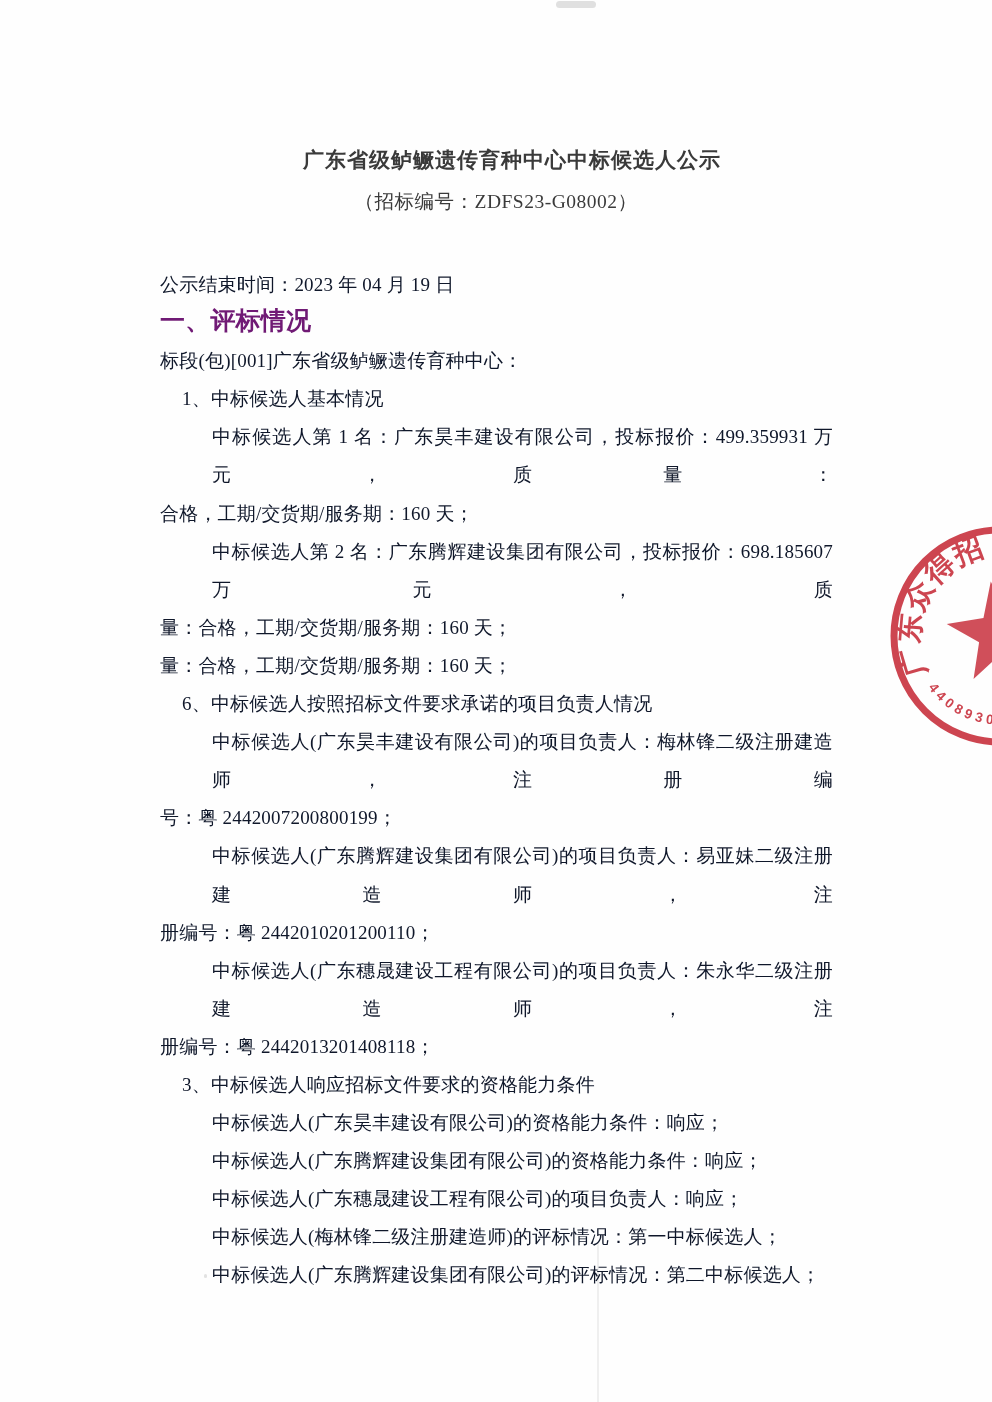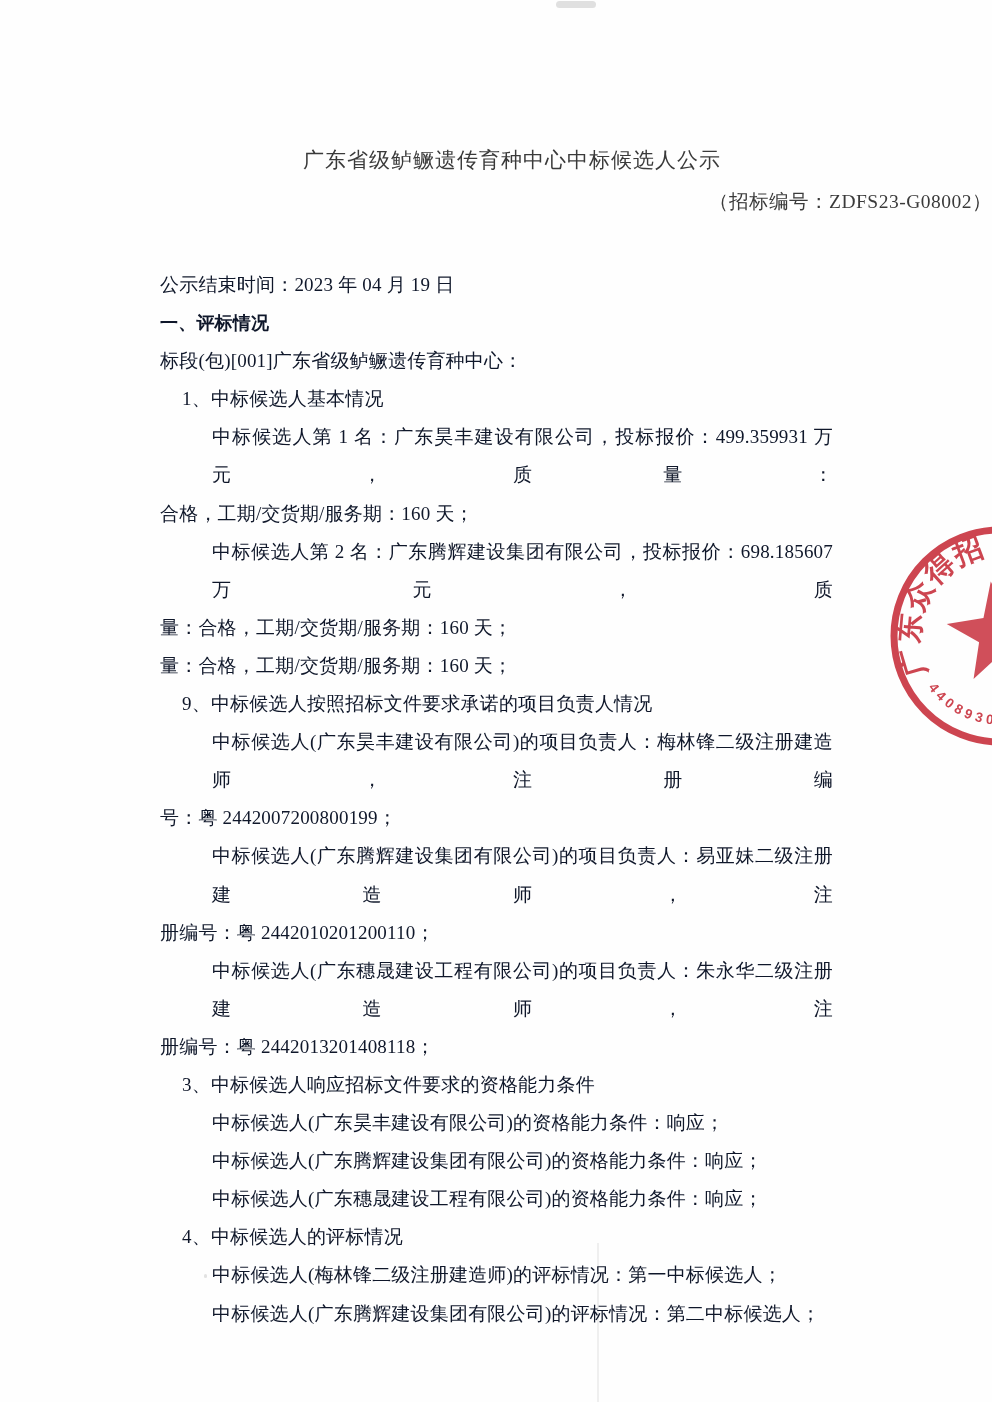--- a/index.html
+++ b/index.html
@@ -9,36 +9,36 @@
     font-family:"Liberation Serif","DejaVu Serif",serif;
     overflow:hidden;
   }
   .page{
     position:relative;width:992px;height:1402px;
     background:#fefefe;overflow:hidden;
   }
   
   .doc-head{position:absolute;left:0;top:140px;width:992px;text-align:center;}
   .title{
-    font-size:21px;line-height:41px;font-weight:400;
+    font-size:21px;line-height:41px;font-weight:700;
     color:#3a3a3a;letter-spacing:1px;padding-left:32px;
   }
   .subtitle{
     font-size:19.5px;line-height:41px;font-weight:500;
-    color:#3a3a3a;letter-spacing:0.5px;text-align:right;
+    color:#3a3a3a;letter-spacing:0.5px;
   }
   
   .doc-body{position:absolute;left:160px;top:266px;width:673px;}
   .line{
     line-height:38.1px;font-size:19px;color:#0f172a;
     letter-spacing:0.2px;
   }
   .t-h{
-    font-family:Liberation Sans, sans-serif;
-    font-weight:700;font-size:18px;color:#0f172a;
+    font-family:Liberation Mono, monospace;
+    font-weight:700;font-size:25px;color:#701a75;
   }
   .t-num{padding-left:22px;}
   .t-pfirst{padding-left:52px;}
   .t-just{text-align:justify;text-align-last:justify;}
   
   .stamp{
     position:absolute;left:880px;top:512px;width:236px;height:252px;
     overflow:visible;opacity:0.92;
   }
   .stamp text{
@@ -74,32 +74,31 @@
   <div class="doc-body" id="doc-body">
       <div class="line t-meta">公示结束时间：2023 年 04 月 19 日</div>
       <div class="line t-h">一、评标情况</div>
       <div class="line t-cont">标段(包)[001]广东省级鲈鳜遗传育种中心：</div>
       <div class="line t-num">1、中标候选人基本情况</div>
       <div class="line t-pfirst t-just">中标候选人第 1 名：广东昊丰建设有限公司，投标报价：499.359931 万元，质量：</div>
       <div class="line t-cont">合格，工期/交货期/服务期：160 天；</div>
       <div class="line t-pfirst t-just">中标候选人第 2 名：广东腾辉建设集团有限公司，投标报价：698.185607 万元，质</div>
       <div class="line t-cont">量：合格，工期/交货期/服务期：160 天；</div>
       <div class="line t-cont">量：合格，工期/交货期/服务期：160 天；</div>
-      <div class="line t-num">9、中标候选人按照招标文件要求承诺的项目负责人情况</div>
+      <div class="line t-num">6、中标候选人按照招标文件要求承诺的项目负责人情况</div>
       <div class="line t-pfirst t-just">中标候选人(广东昊丰建设有限公司)的项目负责人：梅林锋二级注册建造师，注册编</div>
       <div class="line t-cont">号：粤 2442007200800199；</div>
       <div class="line t-pfirst t-just">中标候选人(广东腾辉建设集团有限公司)的项目负责人：易亚妹二级注册建造师，注</div>
       <div class="line t-cont">册编号：粤 2442010201200110；</div>
       <div class="line t-pfirst t-just">中标候选人(广东穗晟建设工程有限公司)的项目负责人：朱永华二级注册建造师，注</div>
       <div class="line t-cont">册编号：粤 2442013201408118；</div>
       <div class="line t-num">3、中标候选人响应招标文件要求的资格能力条件</div>
       <div class="line t-pfirst">中标候选人(广东昊丰建设有限公司)的资格能力条件：响应；</div>
       <div class="line t-pfirst">中标候选人(广东腾辉建设集团有限公司)的资格能力条件：响应；</div>
-      <div class="line t-pfirst">中标候选人(广东穗晟建设工程有限公司)的资格能力条件：响应；</div>
-      <div class="line t-num">4、中标候选人的评标情况</div>
+      <div class="line t-pfirst">中标候选人(广东穗晟建设工程有限公司)的项目负责人：响应；</div>
       <div class="line t-pfirst">中标候选人(梅林锋二级注册建造师)的评标情况：第一中标候选人；</div>
       <div class="line t-pfirst">中标候选人(广东腾辉建设集团有限公司)的评标情况：第二中标候选人；</div>
     </div>
 
   <svg class="stamp" viewBox="880 512 236 252" xmlns="http://www.w3.org/2000/svg">
     <circle class="stamp-ring" cx="1000" cy="636" r="106"></circle>
     <path class="stamp-star" transform="rotate(-8 998 633)" d="M998,581 L1010.3,616 L1047.5,616.9 L1018,639.5 L1028.6,675.1
              L998,654 L967.4,675.1 L978,639.5 L948.5,616.9 L985.7,616 Z"></path>
     <g>
       <text class="arc-char" x="1000" y="545" text-anchor="middle" dominant-baseline="central" transform="rotate(-106.5 1000 636)">广</text>

